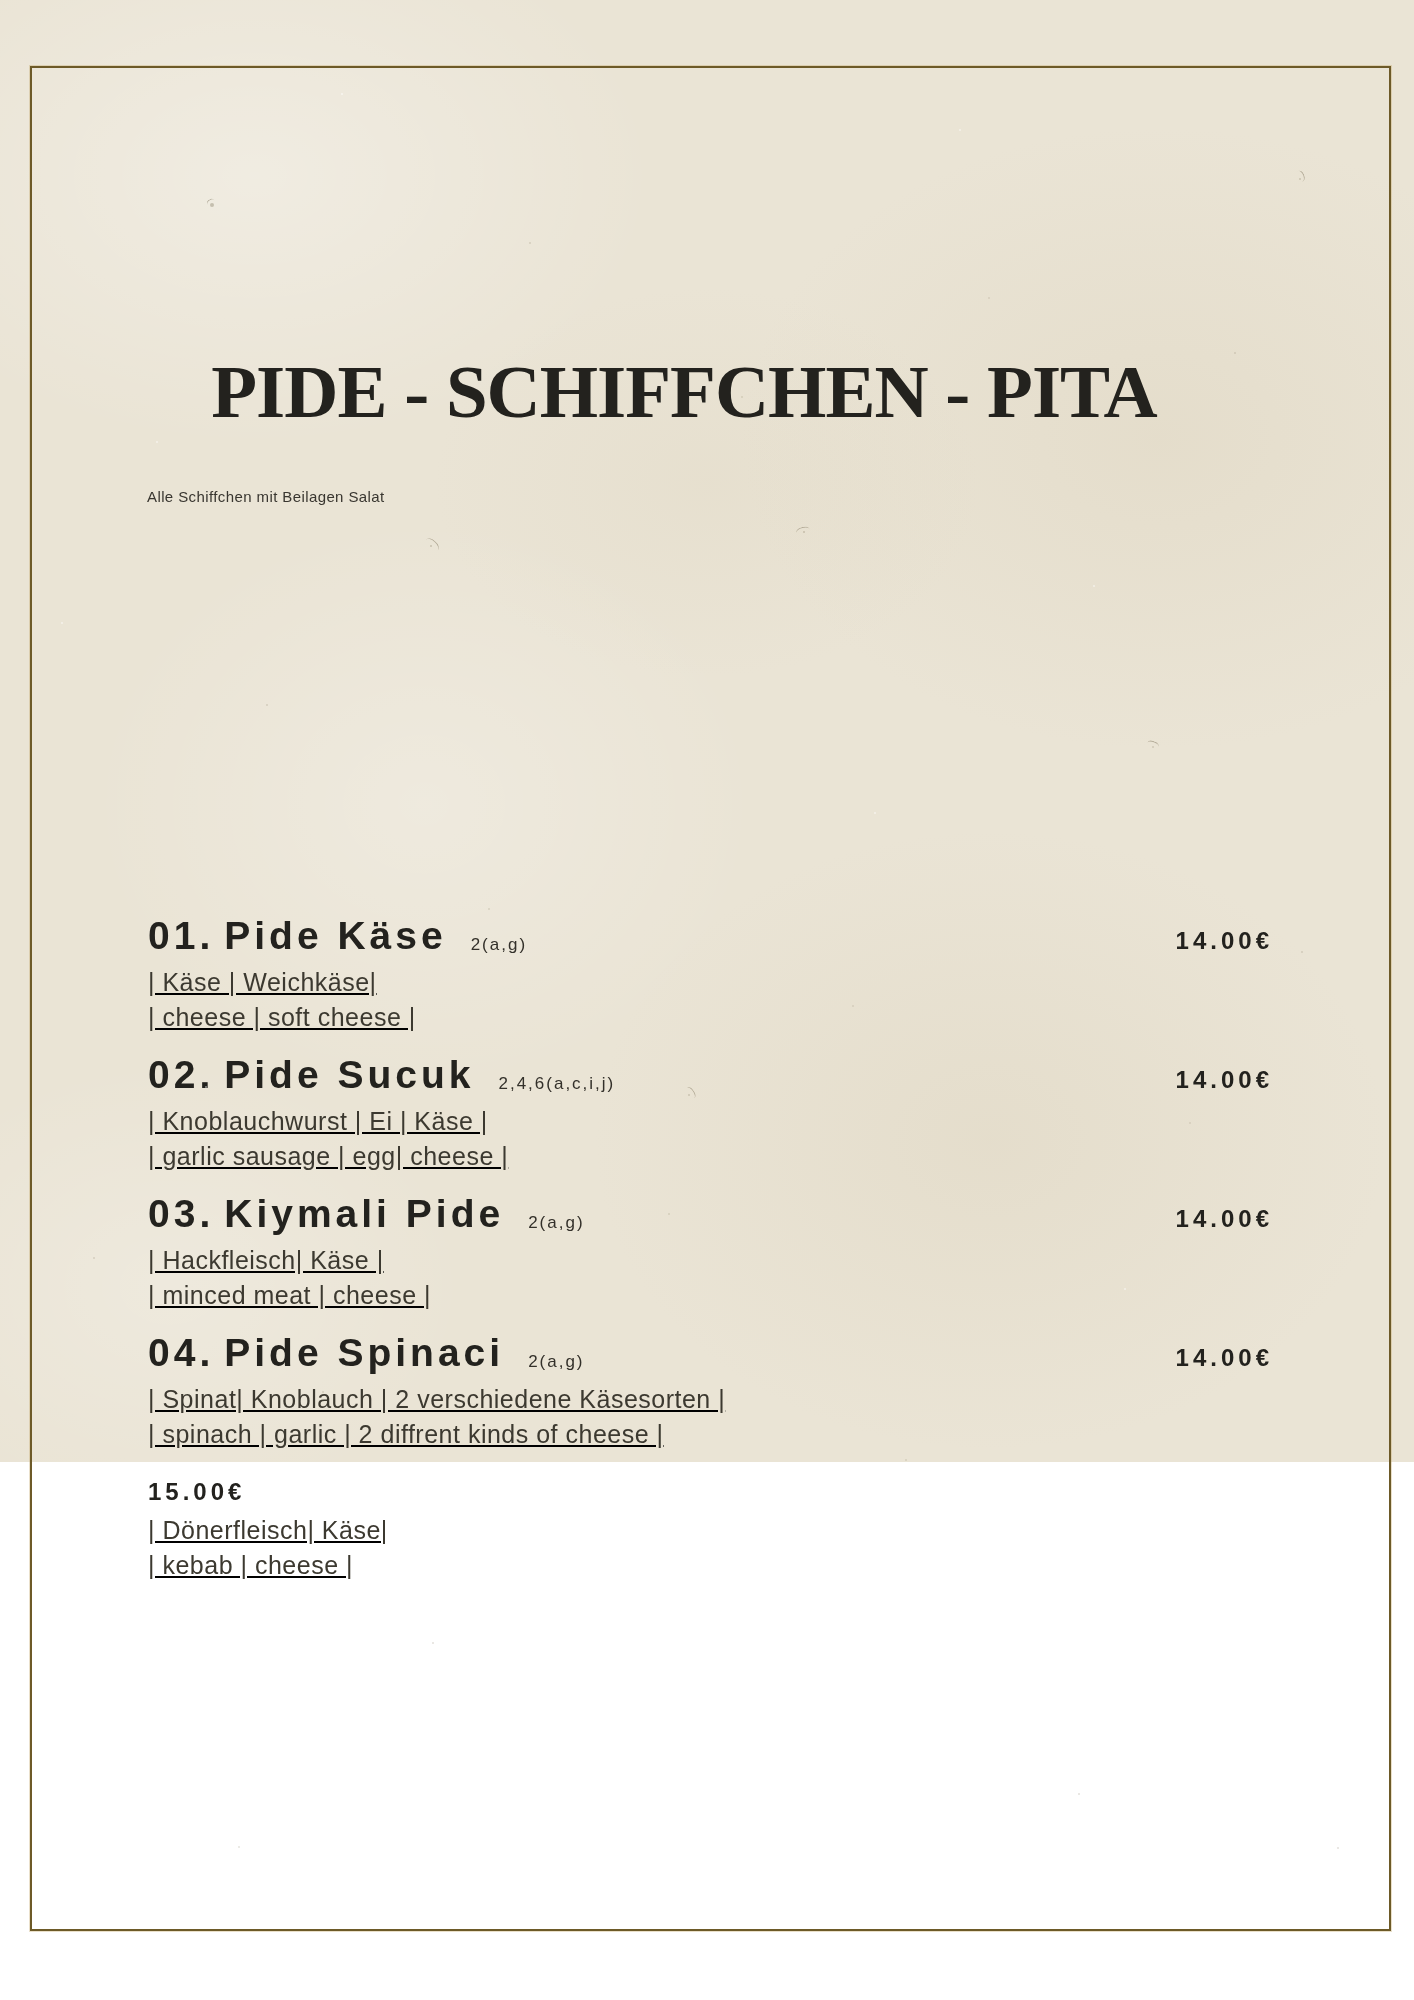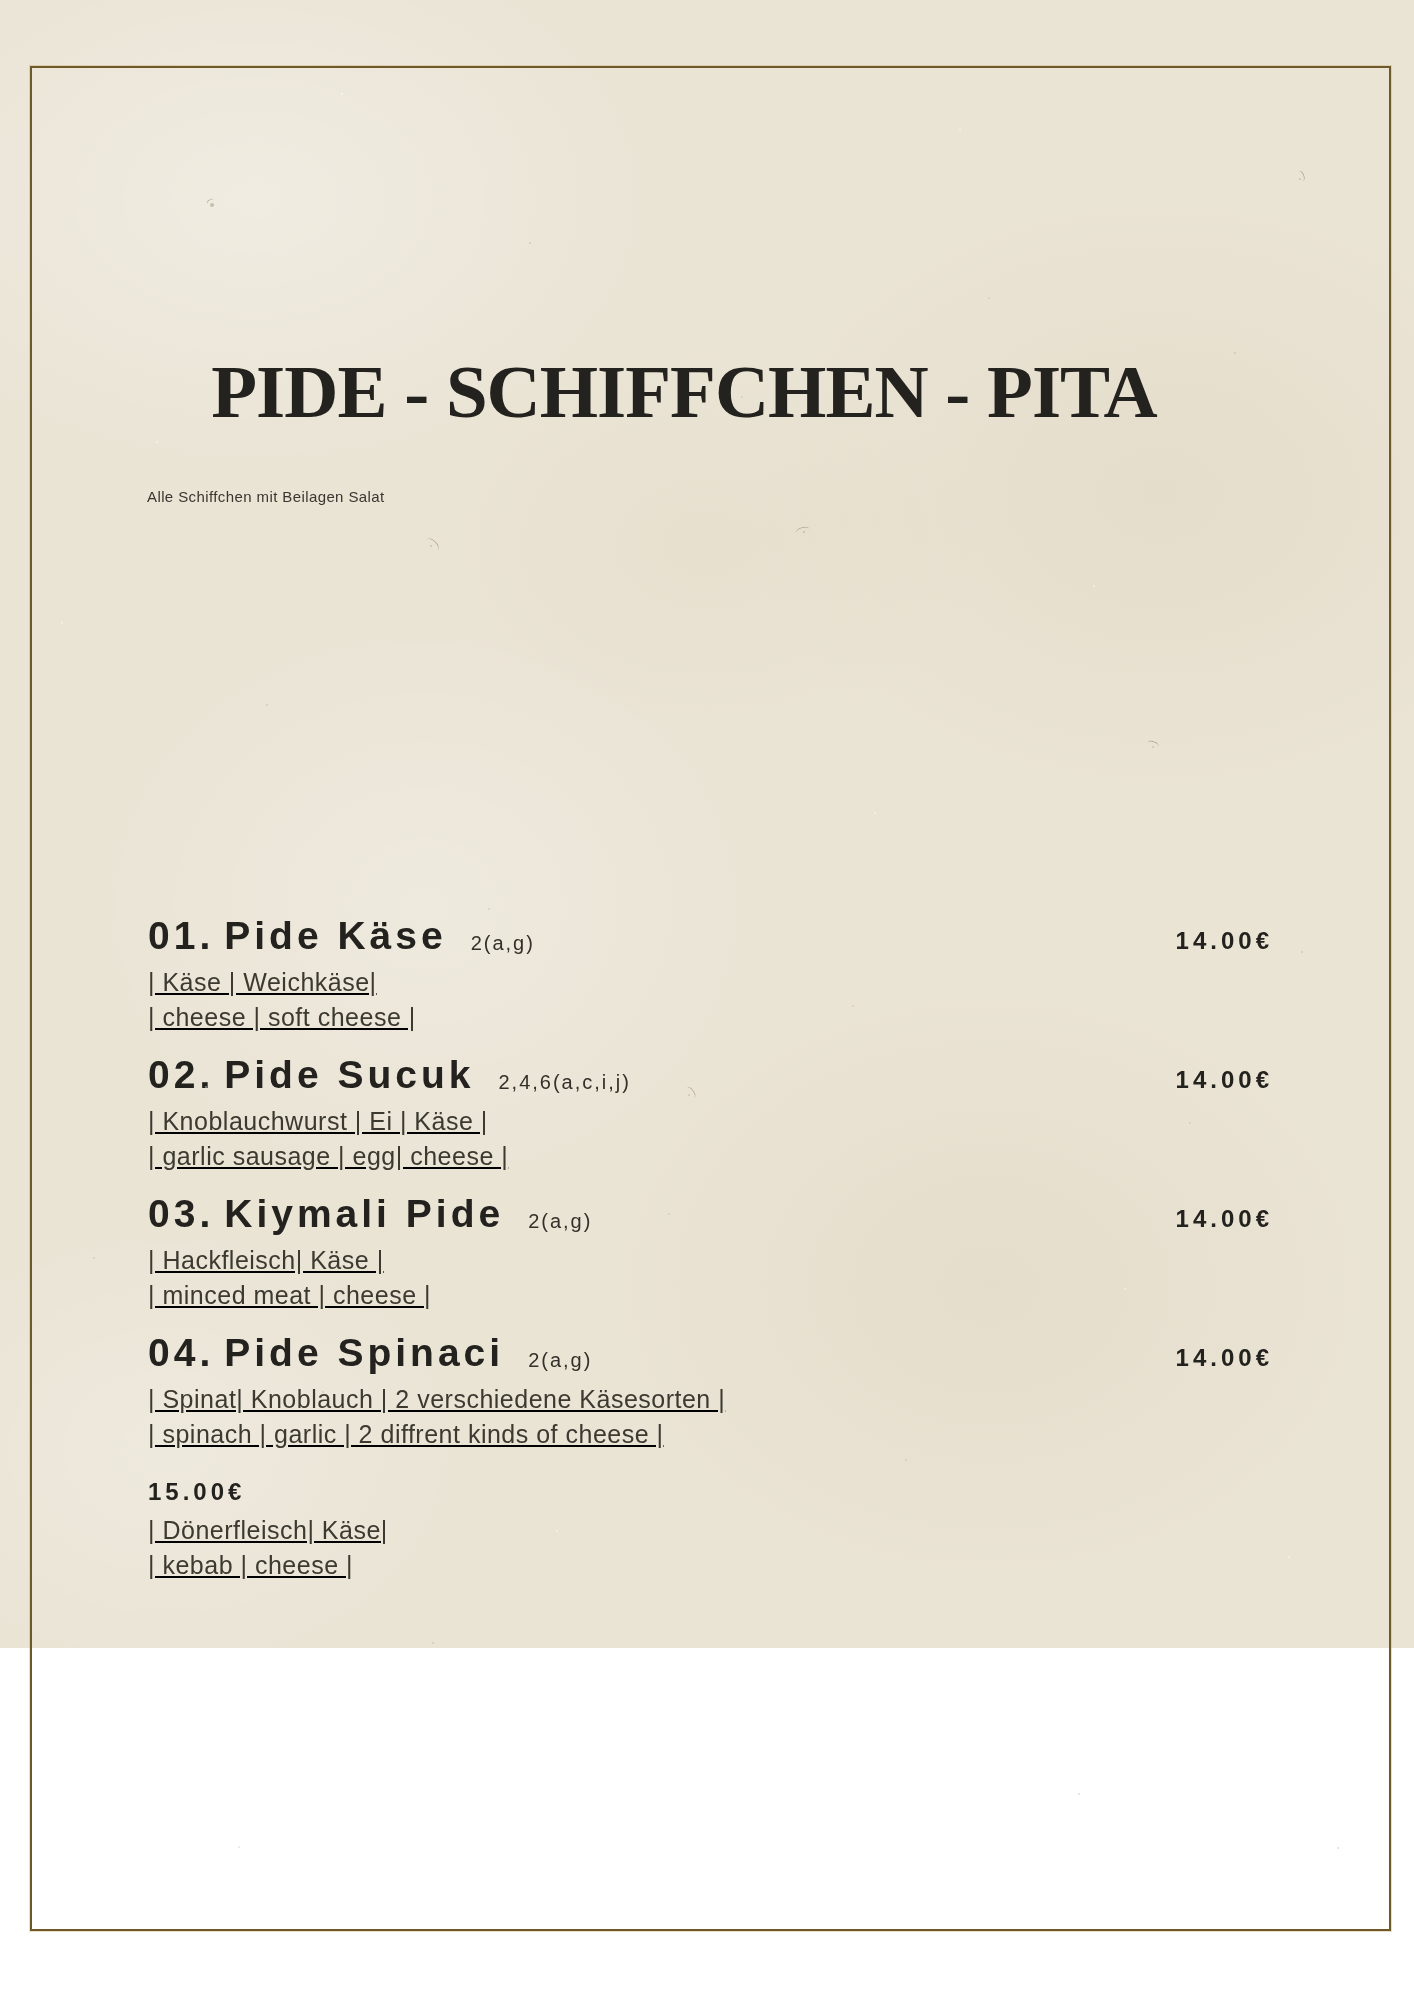--- a/index.html
+++ b/index.html
@@ -2,21 +2,21 @@
 <html><head>
 <meta charset="utf-8">
 <style>
   html,body{margin:0;padding:0;}
   body{
     width:1414px;height:2000px;
     font-family:"Liberation Sans","DejaVu Sans",sans-serif;
     overflow:hidden;
   }
   .page{
-    position:relative;width:1414px;height:1648px;
+    position:relative;width:1414px;height:1462px;
     background-color:#eae4d5;
     background-image:
       radial-gradient(ellipse 620px 420px at 18% 12%, rgba(255,255,255,0.30), rgba(255,255,255,0) 65%),
       radial-gradient(ellipse 700px 520px at 82% 30%, rgba(214,203,178,0.28), rgba(214,203,178,0) 60%),
       radial-gradient(ellipse 560px 480px at 30% 55%, rgba(255,255,255,0.22), rgba(255,255,255,0) 60%),
       radial-gradient(ellipse 640px 500px at 70% 78%, rgba(212,201,176,0.25), rgba(212,201,176,0) 62%),
       radial-gradient(ellipse 500px 380px at 12% 88%, rgba(255,255,255,0.20), rgba(255,255,255,0) 60%),
       radial-gradient(ellipse 420px 300px at 50% 33%, rgba(216,206,182,0.20), rgba(216,206,182,0) 65%);
   }
   
@@ -85,21 +85,21 @@
   .menu-item{margin-bottom:19px;}
   .item-head{
     display:flex;justify-content:space-between;align-items:baseline;
     line-height:42px;
   }
   .item-number,.item-name{
     font-weight:bold;font-size:39px;letter-spacing:4px;color:#23221e;
   }
   .item-number{margin-right:10px;}
   .item-allergens{
-    font-size:20px;letter-spacing:2px;color:#33302a;
+    font-size:17px;letter-spacing:2px;color:#33302a;
     margin-left:24px;position:relative;top:1px;
   }
   .item-price{
     font-weight:bold;font-size:24px;letter-spacing:4px;color:#23221e;
     white-space:nowrap;
     text-align:center;
   }
   .item-descs{text-decoration:underline;}
   .item-desc{
     font-size:25px;line-height:35px;letter-spacing:0.5px;color:#3c3930;

